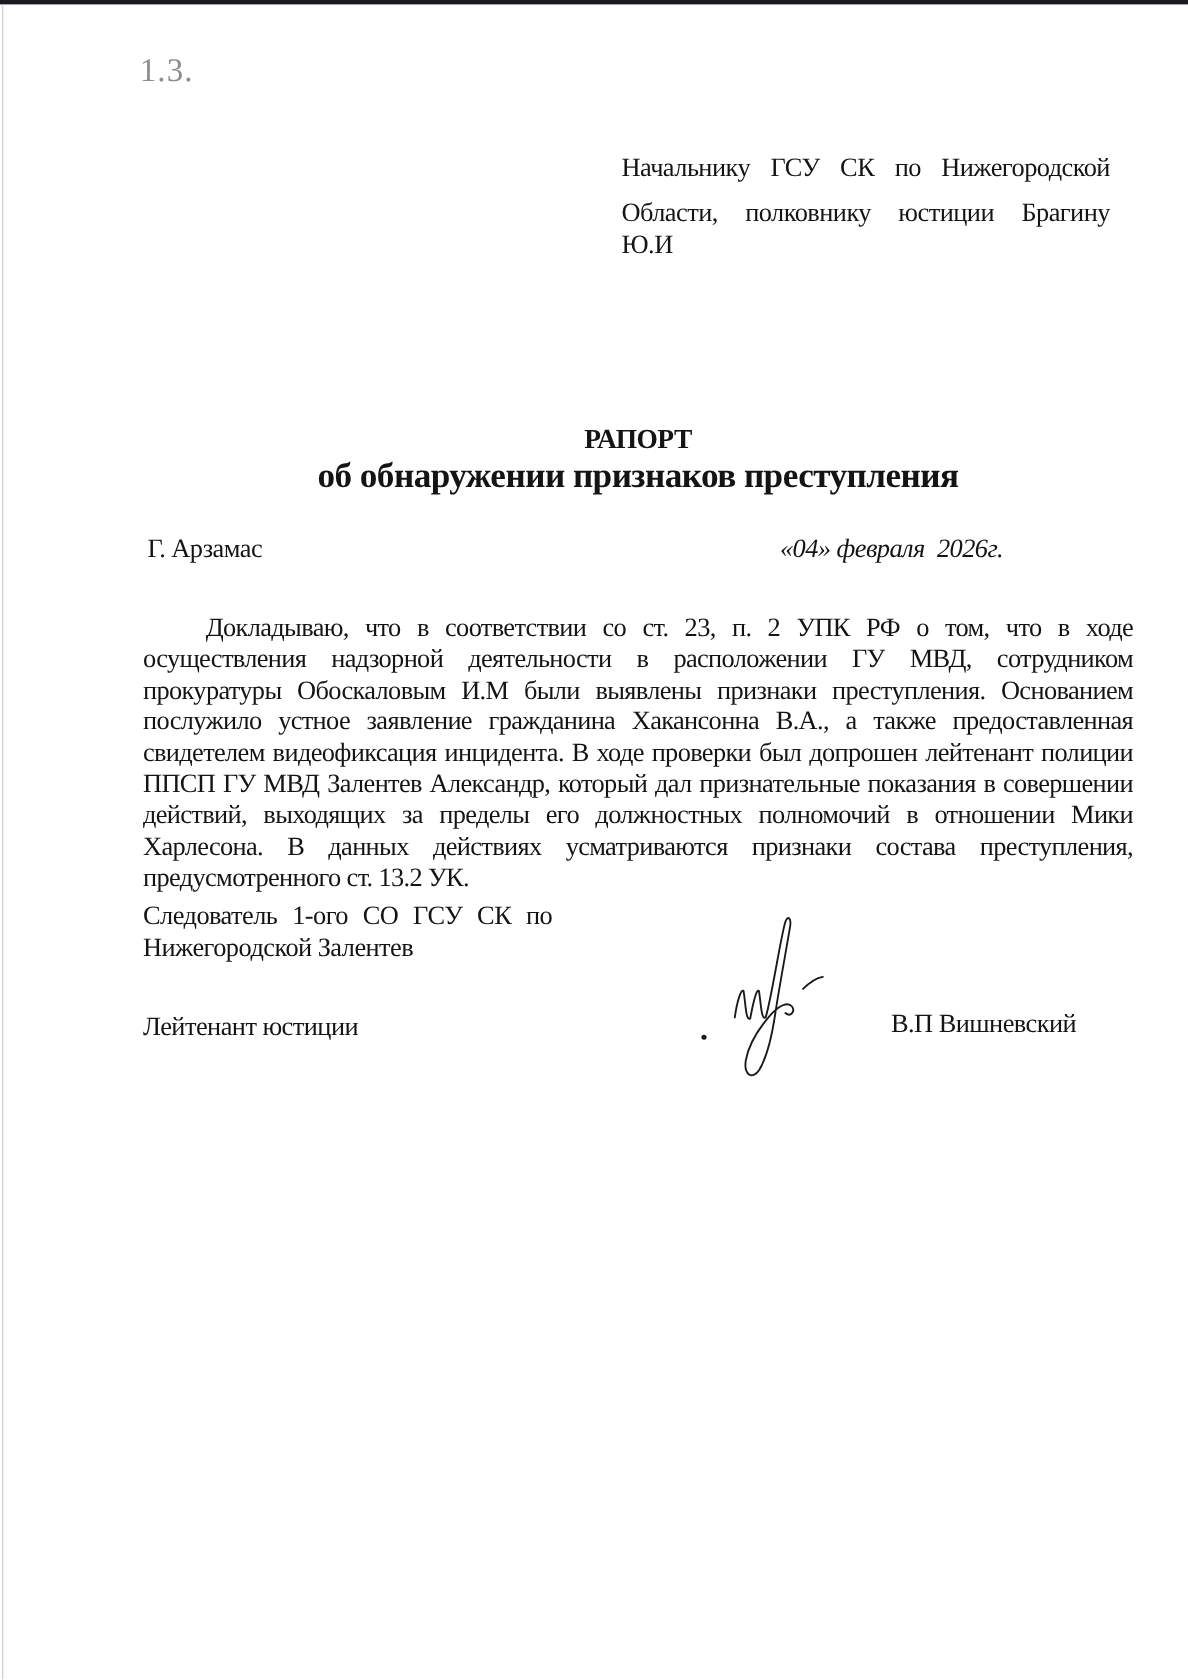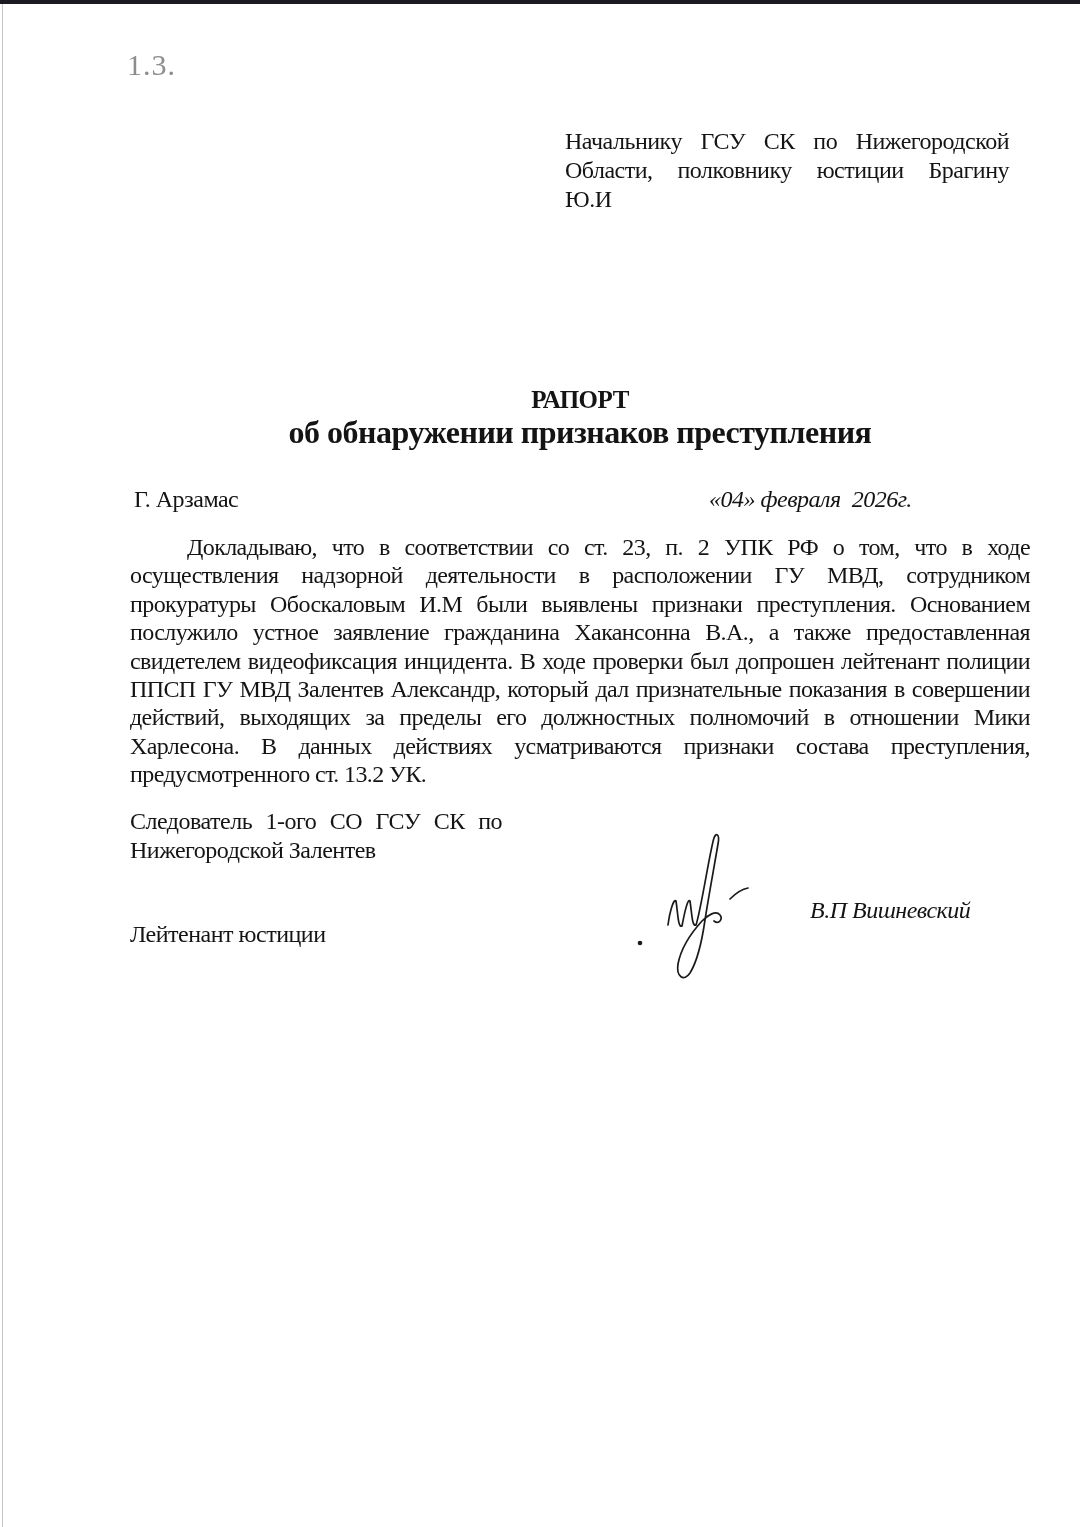--- a/index.html
+++ b/index.html
@@ -24,56 +24,56 @@
   }
   .section-number {
     position: absolute; left: 127px; top: 48px;
     font-size: 30px; color: #8d8d8d;
     letter-spacing: 1px;
   }
   .addressee {
     position: absolute; left: 565px; top: 127px; width: 444px;
     font-size: 24px; line-height: 29px; letter-spacing: -0.5px;
   }
-  .jline { text-align: justify; text-align-last: justify; }
+  .jline { text-align: justify; text-align-last: justify; margin-top: 12px; }
   .title-block {
     position: absolute; left: 130px; top: 383px; width: 900px;
     text-align: center; font-weight: bold;
   }
   .doc-title   { font-size: 25px; line-height: 34px; letter-spacing: -0.5px; }
   .doc-subtitle{ font-size: 32px; line-height: 30px; letter-spacing: -0.5px; }
   .place-date {
     position: absolute; left: 134px; top: 486px; width: 900px;
     font-size: 24px; letter-spacing: -0.5px;
   }
   .date-value { position: absolute; left: 575px; top: 0; white-space: pre; font-style: italic; }
   .body-par {
-    position: absolute; left: 130px; top: 533px; width: 900px;
+    position: absolute; left: 130px; top: 557px; width: 900px;
     font-size: 24px; line-height: 28.4px; letter-spacing: -0.6px;
     text-align: justify; text-indent: 57px;
   }
   .signer-position {
     position: absolute; left: 130px; top: 807px; width: 372px;
     font-size: 24px; line-height: 29px; letter-spacing: -0.5px;
   }
   .signer-rank {
     position: absolute; left: 130px; top: 921px;
     font-size: 24px; letter-spacing: -0.5px;
   }
   .signature-svg {
     position: absolute; left: 622px; top: 822px;
     width: 140px; height: 165px;
   }
   .signature-svg path {
     fill: none; stroke: #1a1a1a; stroke-width: 1.7;
     stroke-linecap: round; stroke-linejoin: round;
   }
   .signer-name {
-    position: absolute; left: 810px; top: 897px;
-    font-size: 24px; letter-spacing: -0.5px; font-style: italic;
+    position: absolute; left: 810px; top: 918px;
+    font-size: 24px; letter-spacing: -0.5px;
   }
 </style>
 </head>
 <body>
 
 <div class="page">
 
   <div class="top-bar"></div>
   <div class="left-edge"></div>
 

